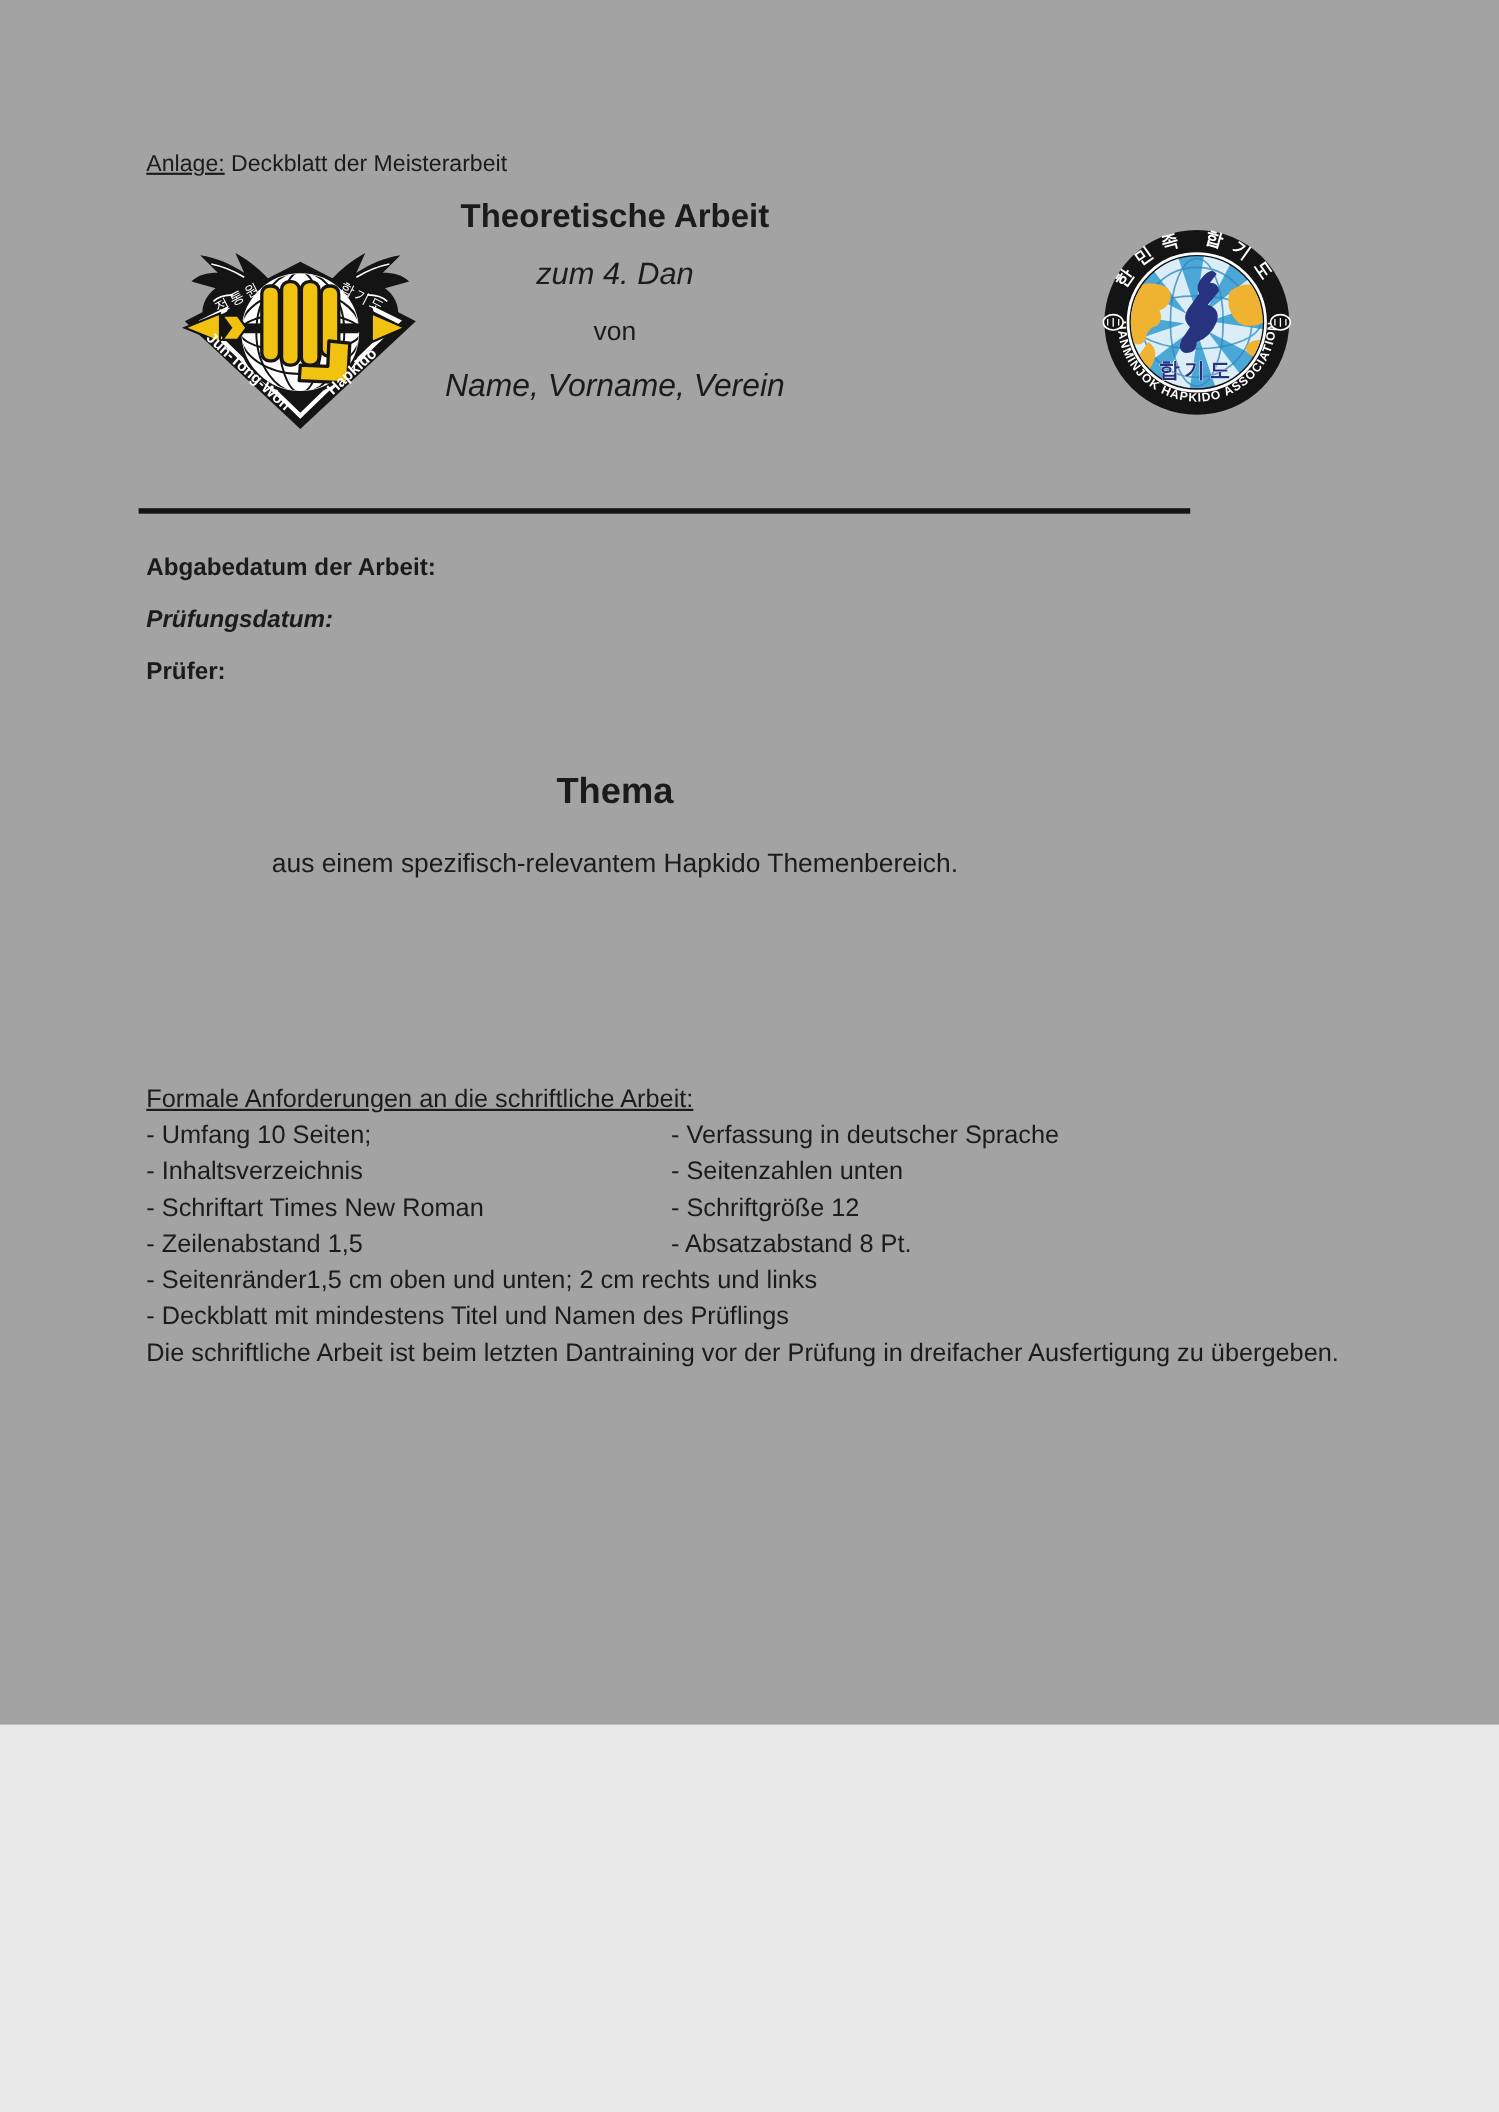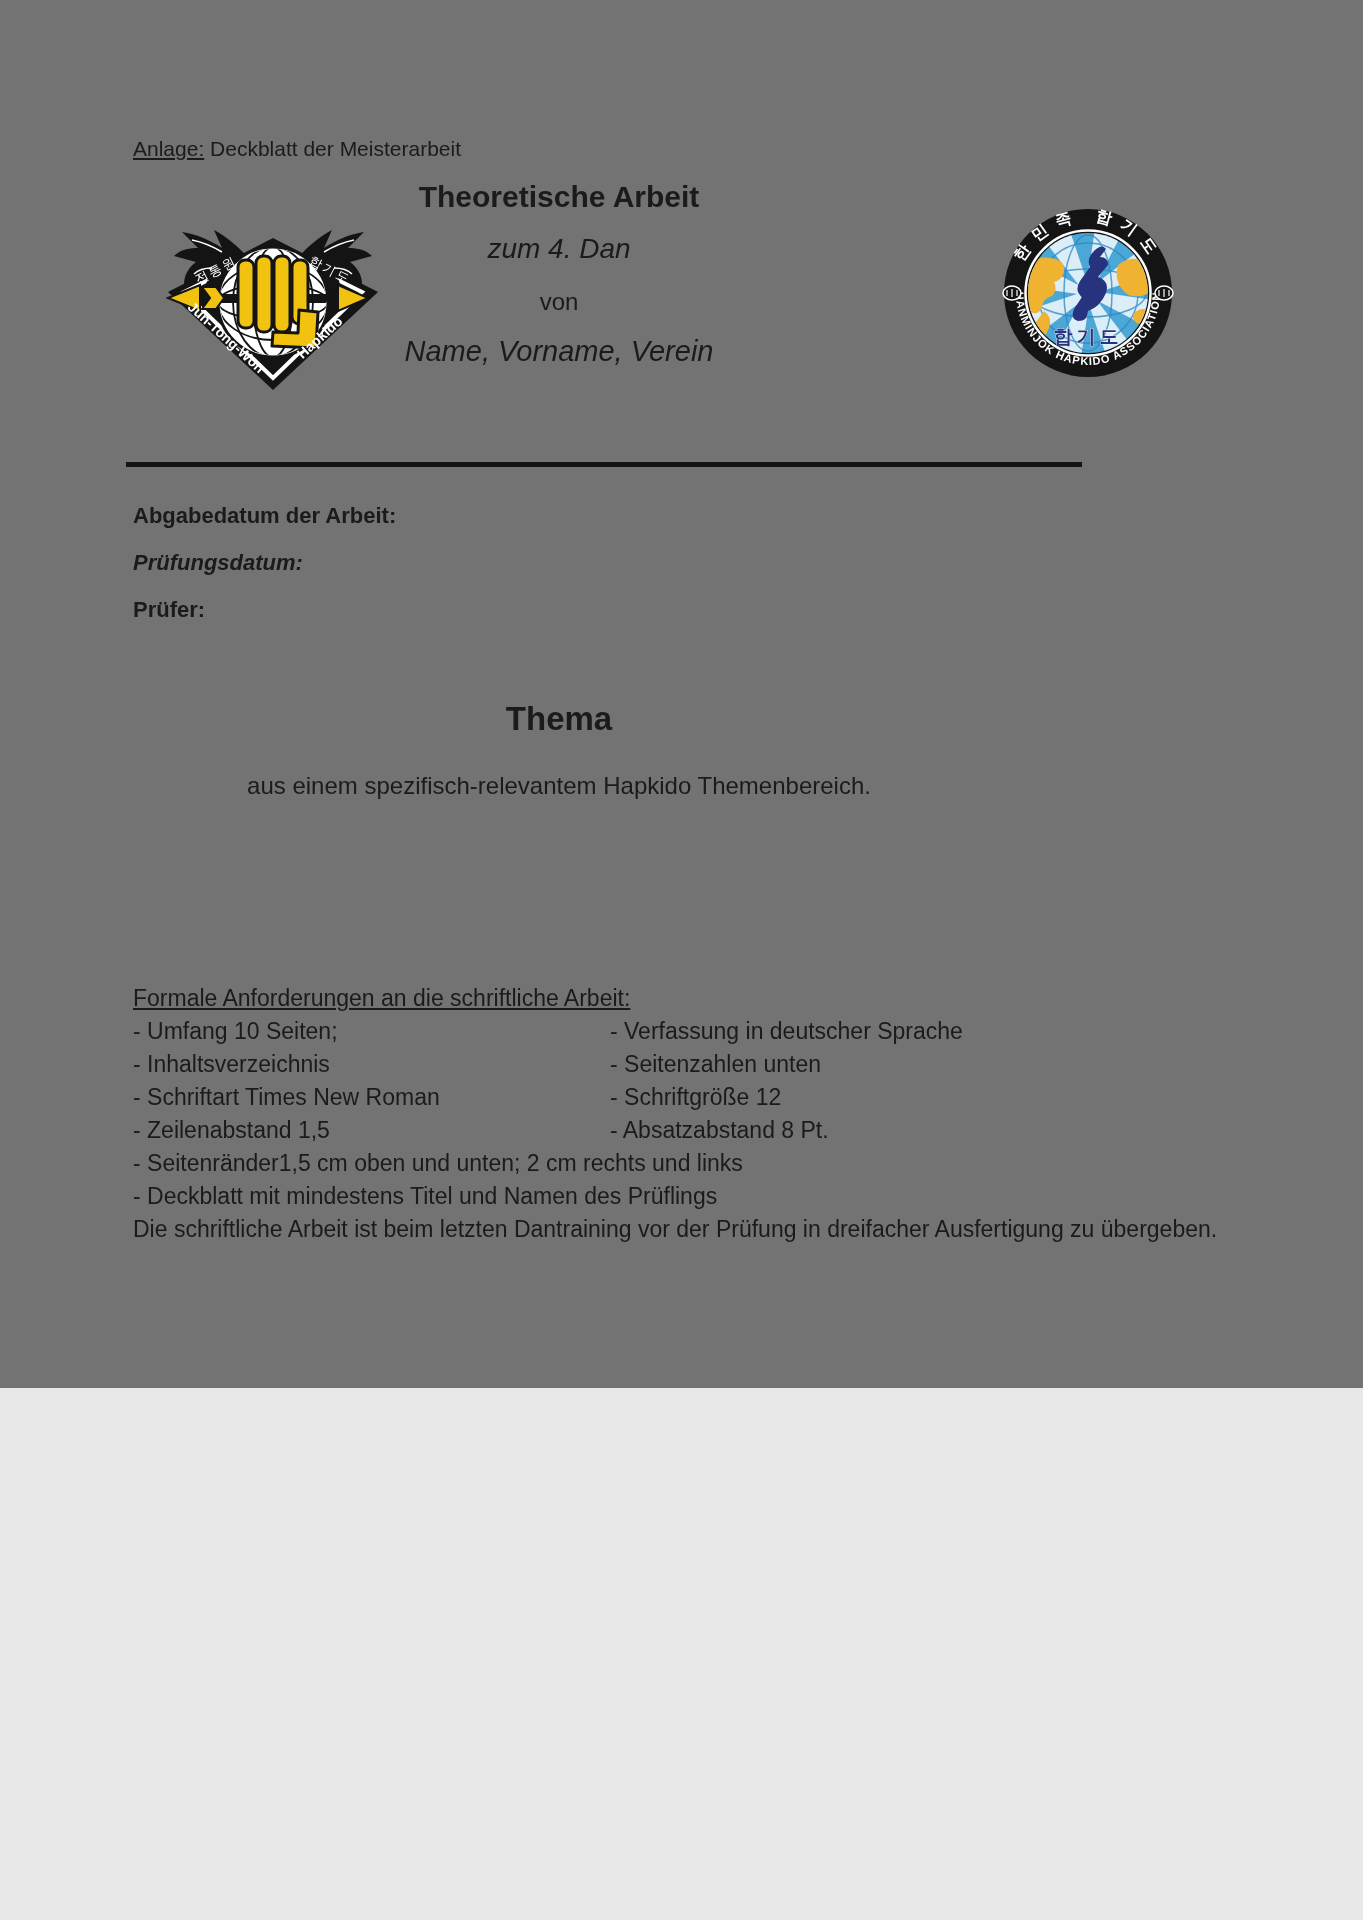--- a/index.html
+++ b/index.html
@@ -1,17 +1,17 @@
 <!DOCTYPE html>
 <html><head>
 <meta charset="utf-8">
 <style>
   html,body{margin:0;padding:0;background:#e8e8e8;}
   .page{
-    position:relative;width:1363px;height:1388px;background:#737373;
+    position:relative;width:1363px;height:1568px;background:#a3a3a3;
     font-family:"Liberation Sans","DejaVu Sans",sans-serif;color:#1b1b1b;
     margin:0 auto;overflow:hidden;
   }
   .abs{position:absolute;}
   .anlage{left:133px;top:137px;font-size:21px;}
   .anlage .u{text-decoration:underline;}
   .titleblock{left:133px;width:852px;text-align:center;}
   .t-main{top:180px;font-size:30px;font-weight:bold;}
   .t-grade{top:233px;font-size:28px;font-style:italic;}
   .t-von{top:288px;font-size:24px;}

